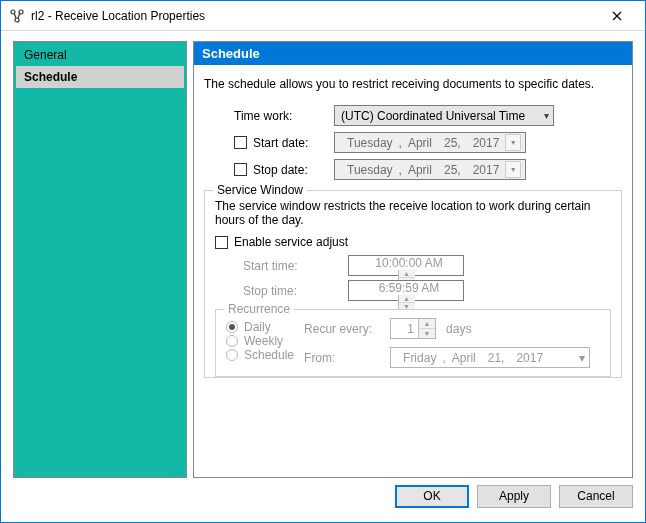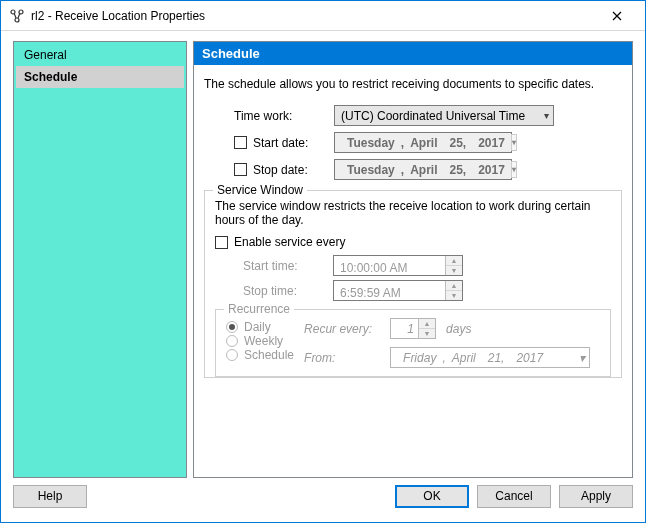--- a/index.html
+++ b/index.html
@@ -37,21 +37,21 @@
   .content {
     flex:1;
     padding: 10px 12px 0 12px;
     display:flex;
     gap:6px;
     overflow:hidden;
   }
   .sidebar {
     width: 174px;
     border:1px solid #828790;
-    background:#5eead4;
+    background:#14b8a6;
     padding:2px;
     display:flex;
     flex-direction:column;
   }
   .sidebar .nav-item {
     padding:3px 8px;
     line-height:16px;
   }
   .sidebar .nav-item.selected {
     background:#d1d1d1;
@@ -88,53 +88,52 @@
     background:#e6e6e6;
     justify-content:space-between;
   }
   .combo .chev { font-size:10px; color:#444; }
   .chkbox {
     width:13px;height:13px;border:1px solid #333;background:#fff;margin-right:6px;
     display:inline-flex;align-items:center;justify-content:center;font-size:11px;line-height:1;
   }
   .chkbox.checked::after { content:"✓"; color:#000; font-size:11px; }
   .date-field {
-    width:178px;height:21px;border:1px solid #7a7a7a;background:#efefef;
+    width:192px;height:21px;border:1px solid #7a7a7a;background:#efefef;
     display:flex;align-items:center;padding:0 4px 0 6px;color:#6d6d6d;
     justify-content:space-between;
-    font-weight:bold;
   }
   .date-field .dateparts { display:flex; gap:0; }
   .date-field .dp { padding:0 6px; }
   .date-field .dropbtn {
     width:17px;height:17px;border:1px solid #ccc;background:#f7f7f7;
     display:flex;align-items:center;justify-content:center;font-size:8px;color:#888;
   }
   .fieldset {
     border:1px solid #d0d0d0; padding:8px 10px 0 10px; margin-top:10px; position:relative;
   }
   .fieldset .legend {
     position:absolute; top:-8px; left:8px; background:#fff; padding:0 4px; font-size:12px;
   }
   .time-field {
-    width:130px;height:21px;border:1px solid #7a7a7a;background:#fff;
-    display:flex;align-items:flex-end;
+    width:116px;height:21px;border:1px solid #7a7a7a;background:#fff;
+    display:flex;align-items:center;flex-direction:column;
   }
   .time-field span { flex:1; padding-left:6px; color:#000; }
   .spinner {
     width:17px;height:19px;border-left:1px solid #bdbdbd;display:flex;flex-direction:column;
   }
   .spinner div {
     flex:1;display:flex;align-items:center;justify-content:center;font-size:7px;color:#555;
     border-bottom:1px solid #d6d6d6;background:#f1f1f1;
   }
   .spinner div:last-child{border-bottom:none;}
   .disabled, .disabled * { color:#9a9a9a !important; }
   .disabled .chkbox, .disabled .radio { border-color:#bbb; }
-  .subrow { display:flex; align-items:center; margin:4px 0 4px 28px; }
+  .subrow { display:flex; align-items:center; margin:4px 0 4px 28px;gap:15px; }
   .sublabel { width:90px; }
   .radio {
     width:12px;height:12px;border:1px solid #888;border-radius:50%;margin-right:6px;
     display:inline-flex;align-items:center;justify-content:center;background:#fff;
   }
   .radio.checked::after{content:"";width:6px;height:6px;border-radius:50%;background:#555;}
   .num-field{
     width:46px;height:21px;border:1px solid #b5b5b5;background:#fff;display:flex;align-items:center;
   }
   .num-field span{flex:1;text-align:right;padding-right:4px;}
@@ -142,21 +141,21 @@
     height:44px; display:flex; align-items:center; padding:0 12px 8px 12px; gap:8px;
   }
   .footer .spacer{flex:1;}
   .btn {
     min-width:74px;height:23px;border:1px solid #adadad;background:#e1e1e1;
     display:flex;align-items:center;justify-content:center;padding:0 10px;
   }
   .btn.primary { border:2px solid #0078d7; background:#e5e5e5; }
   .rec-grid { display:flex; gap:10px; }
   .rec-left { display:flex;flex-direction:column;padding-top:2px;}
-  .rec-right { flex:1;font-style:italic; }
+  .rec-right { flex:1; }
   .rec-right .rr-row{display:flex;align-items:center;margin-bottom:8px;}
   .rr-label{width:86px;}
   .from-date {
     width:200px;height:21px;border:1px solid #b5b5b5;background:#fff;
     display:flex;align-items:center;padding:0 4px 0 6px;justify-content:space-between;
   }
   .from-date .dateparts{display:flex;}
   .from-date .dp{padding:0 6px;color:#555;}
 </style>
 </head>
@@ -242,21 +241,21 @@
             </div>
           </div>
         </div>
 
         <div class="fieldset">
           <div class="legend">Service Window</div>
           <div style="margin-bottom:8px;">The service window restricts the receive location to work during certain hours of the day.</div>
 
           <div style="display:flex;align-items:center;margin-bottom:6px;">
             <span class="chkbox"></span>
-            <span>Enable service every</span>
+            <span>Enable service adjust</span>
           </div>
 
           <div class="disabled">
             <div class="subrow">
               <div class="sublabel">Start time:</div>
               <div class="time-field">
                 <span>10:00:00 AM</span>
                 <div class="spinner">
                     <div>▲</div>
                     <div>▼</div>
@@ -320,19 +319,18 @@
               </div>
             </div>
           </div>
         </div>
 
       </div>
     </div>
   </div>
 
   <div class="footer">
-    <div class="btn">Help</div>
     <div class="spacer"></div>
     <div class="btn primary">OK</div>
+    <div class="btn">Apply</div>
     <div class="btn">Cancel</div>
-    <div class="btn">Apply</div>
   </div>
 </div>
 
 </body></html>

